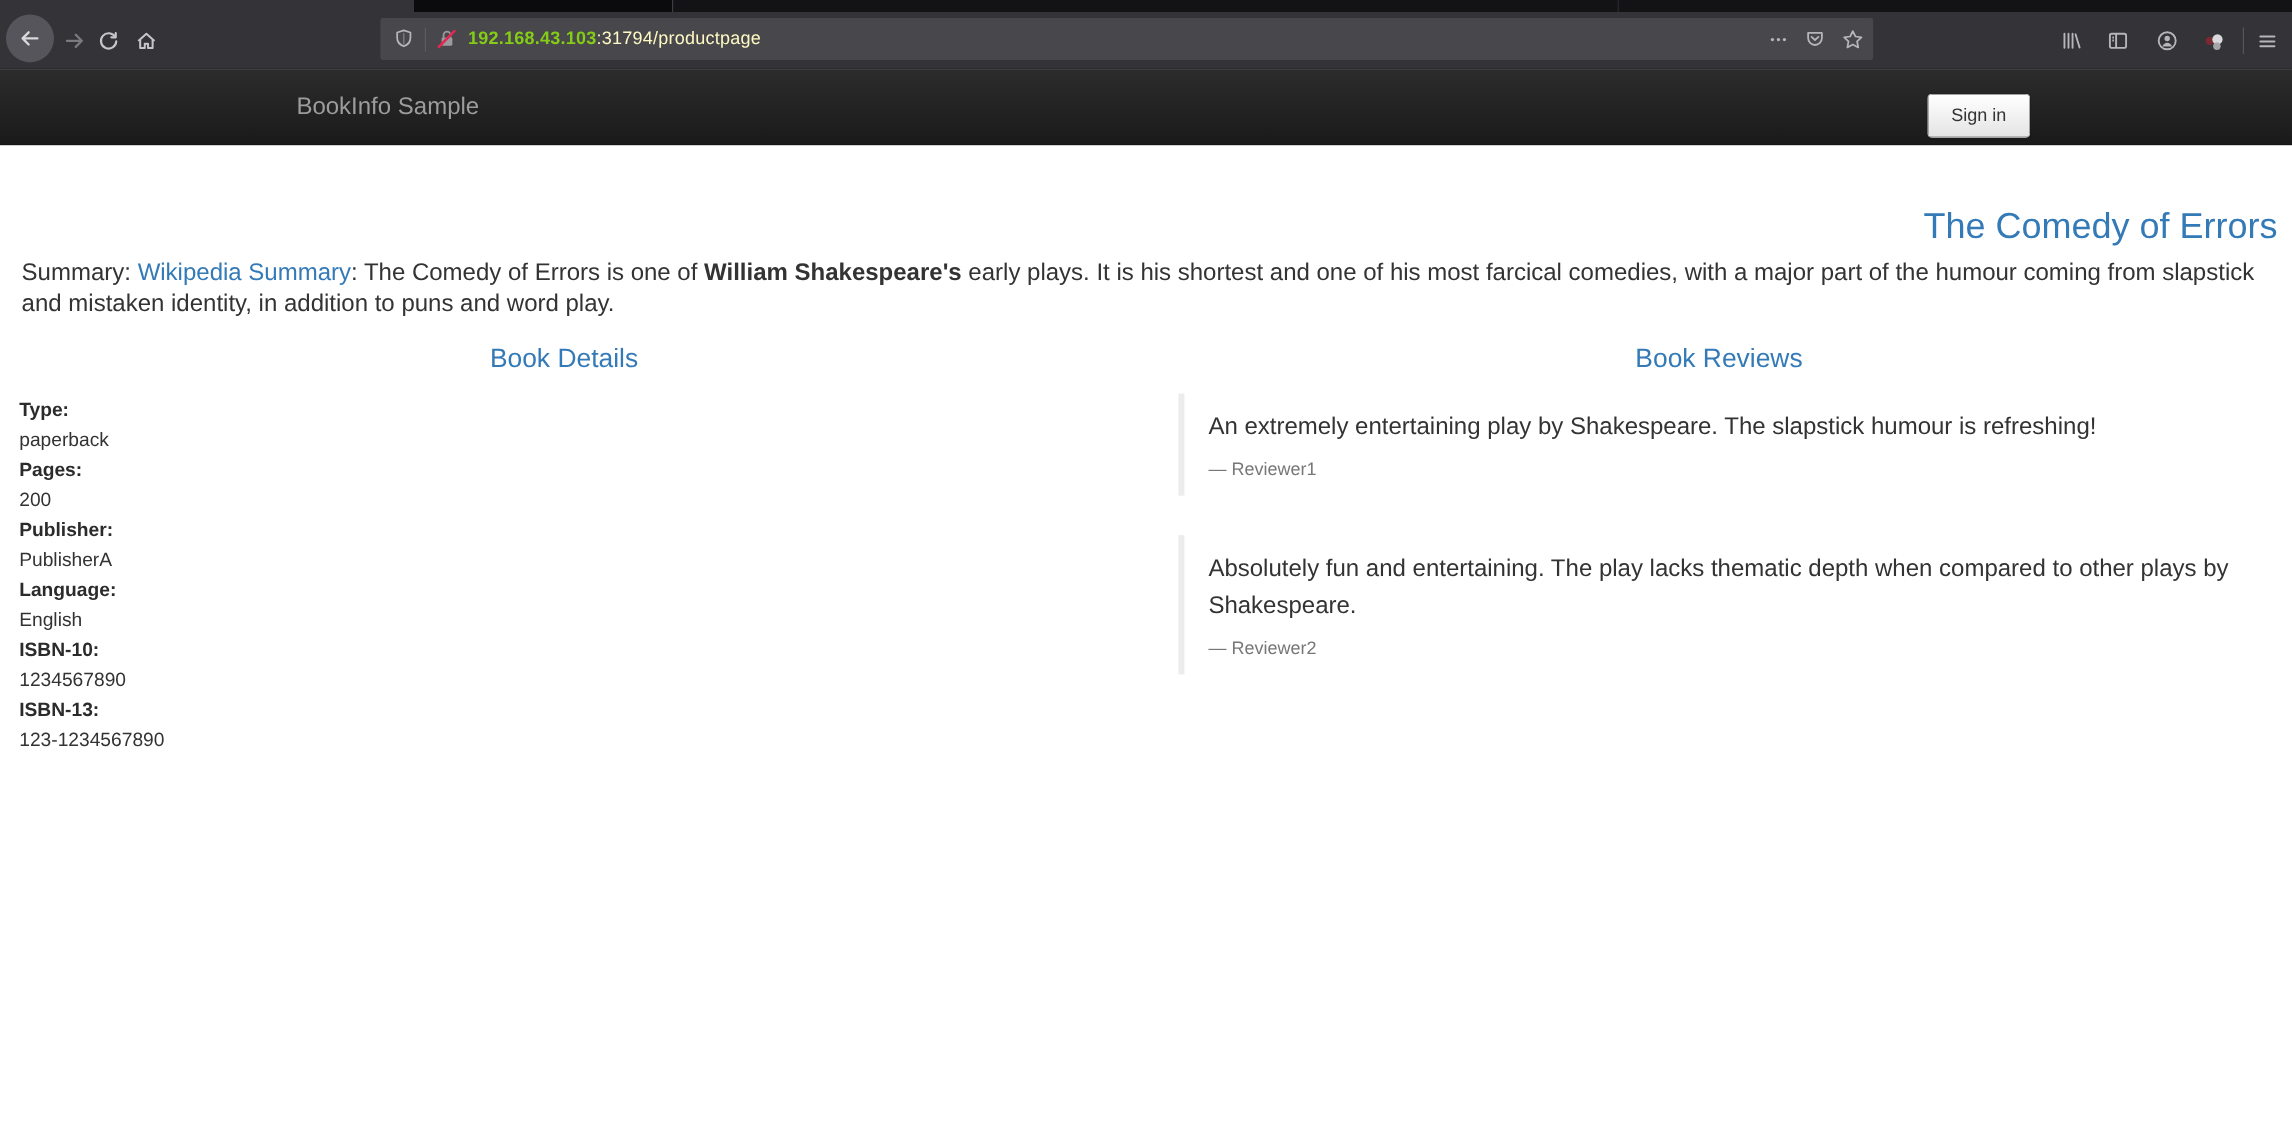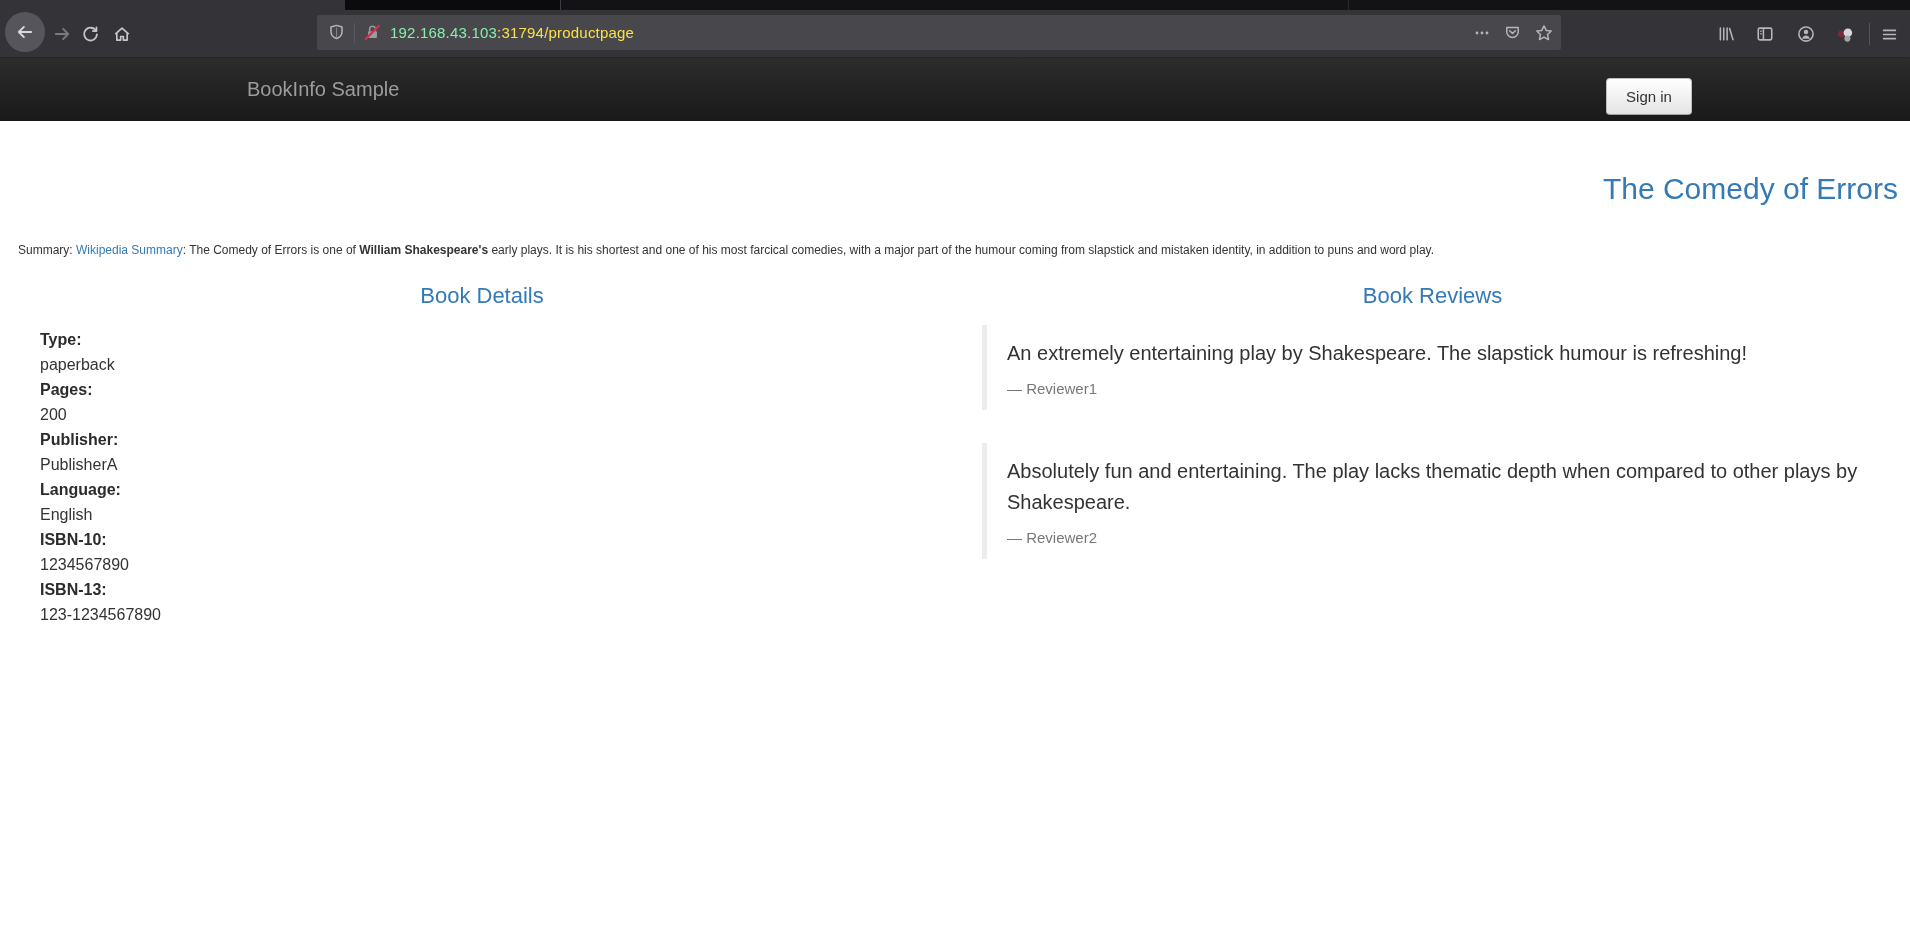--- a/index.html
+++ b/index.html
@@ -27,22 +27,22 @@
     background:#55555b; display:flex; align-items:center; justify-content:center;
   }
 
   .urlbar {
     position:absolute; left:317px; top:5px; width:1244px; height:35px;
     background:#47474c; border-radius:2px; display:flex; align-items:center;
     padding:0 8px 0 11px;
   }
   .urlbar-sep { width:1px; height:20px; background:#5a5a60; margin:0 9px; }
   .url-text { font-size:15px; margin-left:9px; white-space:nowrap; letter-spacing:.2px; }
-  .url-host { color:#86efac; }
-  .url-path { color:#fde047; }
+  .url-host { color:#84cc16;font-weight:bold; }
+  .url-path { color:#fef9c3; }
   .urlbar-spacer { flex:1; }
   .urlbar .action { margin-left:14px; display:flex; align-items:center; }
 
   .toolbar-right-sep { position:absolute; left:1869px; top:13px; width:1px; height:22px; background:#55555a; }
 
   
   .navbar {
     position:relative; height:63px;
     background:linear-gradient(#2c2c2c, #1a1a1a);
     border-bottom:1px solid #151515;
@@ -58,28 +58,28 @@
     color:#333; font-size:15px; font-family:"Liberation Sans", sans-serif; cursor:pointer;
     box-shadow:0 1px 2px rgba(0,0,0,.08);
   }
 
   
   .page-title {
     margin:52px 12px 0; text-align:right;
     font-size:30px; font-weight:500; color:#337ab7; line-height:1.05;
   }
   .summary {
-    margin:32px 18px 0; font-size:12px; line-height:26px; color:#333;
+    margin:9px 18px 0; font-size:20px; line-height:26px; color:#333;
   }
   .summary a { color:#337ab7; text-decoration:none; cursor:pointer; }
   .summary .bold { font-weight:700; }
 
   .row { display:flex; align-items:flex-start; }
   .col { width:50%; padding:0 15px; }
-  .col.left { padding-left:24px; }
+  .col.left { padding-left:0; }
   .section-heading {
     margin:20px 0 0; text-align:center;
     font-size:22px; font-weight:500; color:#337ab7;
   }
 
   dl.details { margin:18px 16px 0; }
   dl.details dt { font-weight:700; font-size:16px; line-height:25px; color:#2b2b2b; }
   dl.details dd { margin:0; font-size:16px; line-height:25px; color:#333; }
 
   .reviews-list { margin-top:16px; padding-left:12px; }

